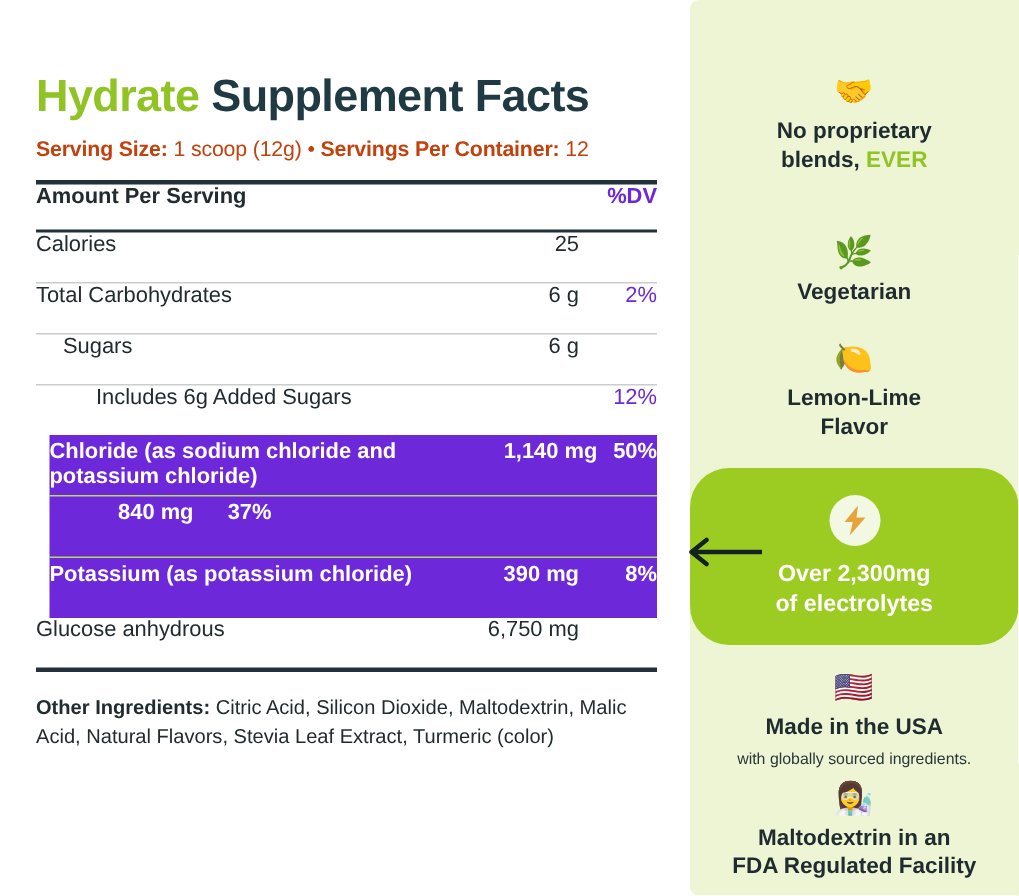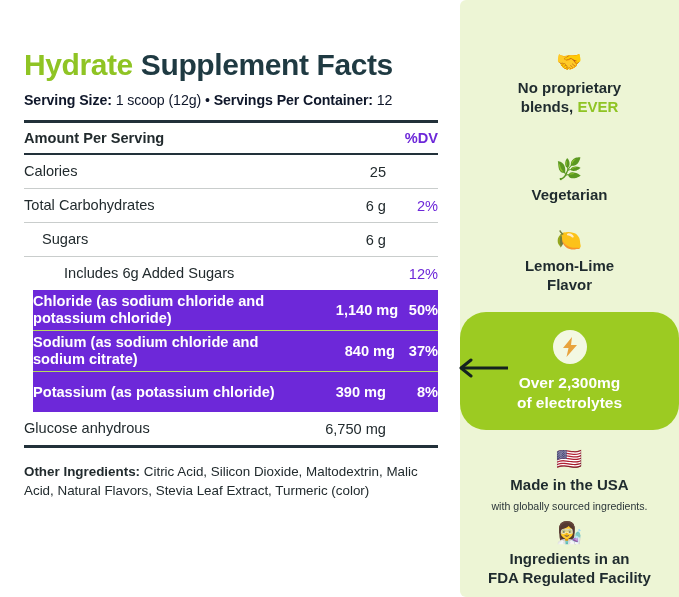--- a/index.html
+++ b/index.html
@@ -34,21 +34,21 @@
     letter-spacing: -0.4px;
     line-height: 1.1;
     white-space: nowrap;
   }
   .title-brand { color: #8fc424; }
   .title-rest  { color: #1f3a42; margin-top: 32px; }
 
   .serving-line {
     margin-top: 11px;
     font-size: 14.2px;
-    color: #0f172a;
+    color: #c2410c;
     white-space: nowrap;
     letter-spacing: -0.1px;
   }
   .serving-line b { font-weight: bold; }
 
   .rule-thick {
     border-top: 3px solid #22313a;
     margin-top: 12px;
   }
   .rule-med {
@@ -56,21 +56,21 @@
   }
   .rule-thin {
     border-top: 1px solid #c9cdcc;
   }
 
   .tbl {
     width: 414px;
   }
   .row {
     display: flex;
-    align-items: center;
+    align-items: flex-start;
     min-height: 33px;
     box-sizing: border-box;
   }
   .row .lbl {
     flex: 1 1 auto;
     font-size: 14.6px;
     color: #222b2e;
     line-height: 1.15;
     padding-right: 6px;
   }
@@ -247,21 +247,20 @@
       </div>
 
       <div class="green-block">
         <div class="row green-pad-l">
           <div class="lbl">Chloride (as sodium chloride and potassium chloride)</div>
           <div class="amt">1,140 mg</div>
           <div class="dv">50%</div>
         </div>
         <div class="divider"></div>
         <div class="row green-pad-l">
-          <div class="lbl">Sodium (as sodium chloride and sodium citrate)</div>
           <div class="amt">840 mg</div>
           <div class="dv">37%</div>
         </div>
         <div class="divider"></div>
         <div class="row green-pad-l">
           <div class="lbl">Potassium (as potassium chloride)</div>
           <div class="amt">390 mg</div>
           <div class="dv">8%</div>
         </div>
       </div>
@@ -322,18 +321,18 @@
 
     <div class="sb-cell cell-5">
       <div class="sb-icon">🇺🇸</div>
       <div class="sb-text">Made in the USA</div>
       <div class="sb-sub">with globally sourced ingredients.</div>
     </div>
 
     <div class="sb-cell cell-6">
       <div class="sb-icon">👩‍🔬</div>
       <div class="sb-text">
-        <div>Ingredients in an</div>
+        <div>Maltodextrin in an</div>
         <div>FDA Regulated Facility</div>
       </div>
     </div>
   </div>
 </div>
 
 </body></html>

